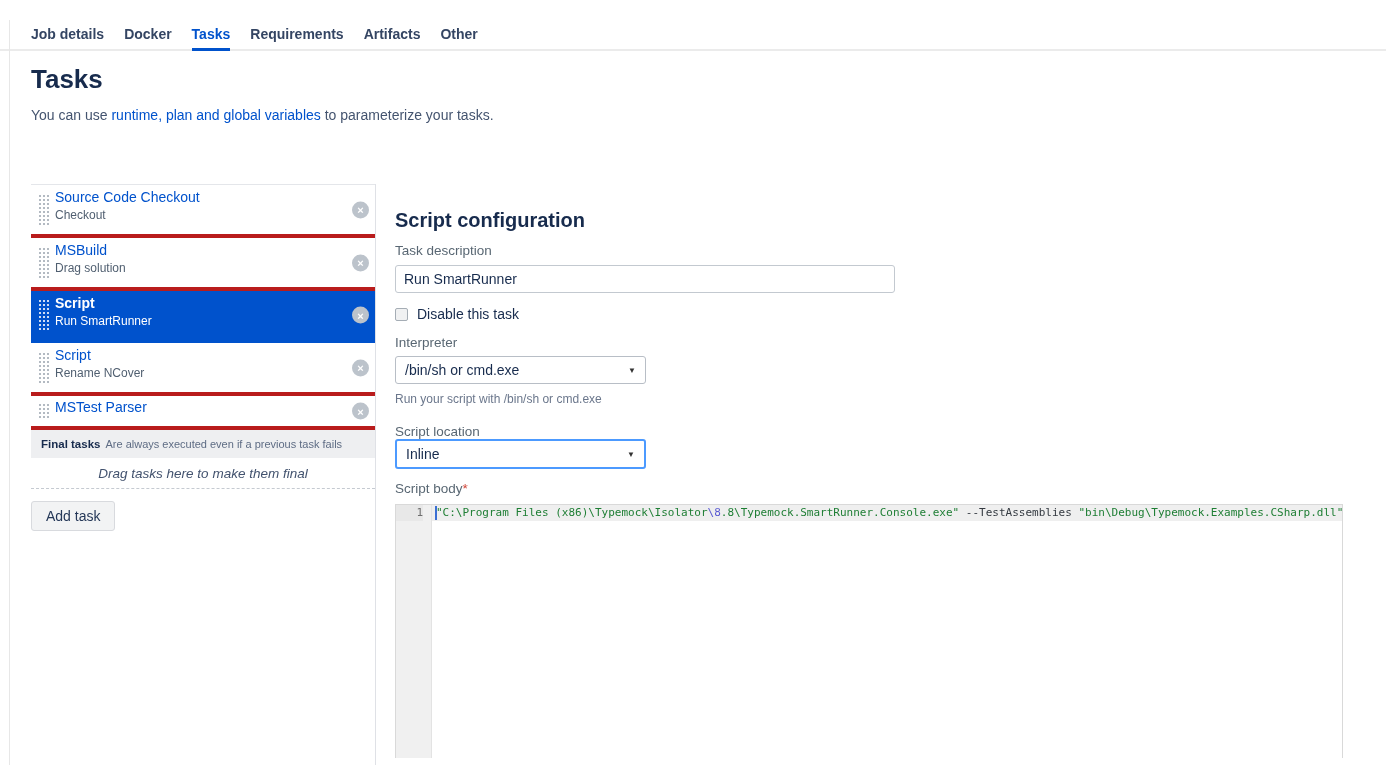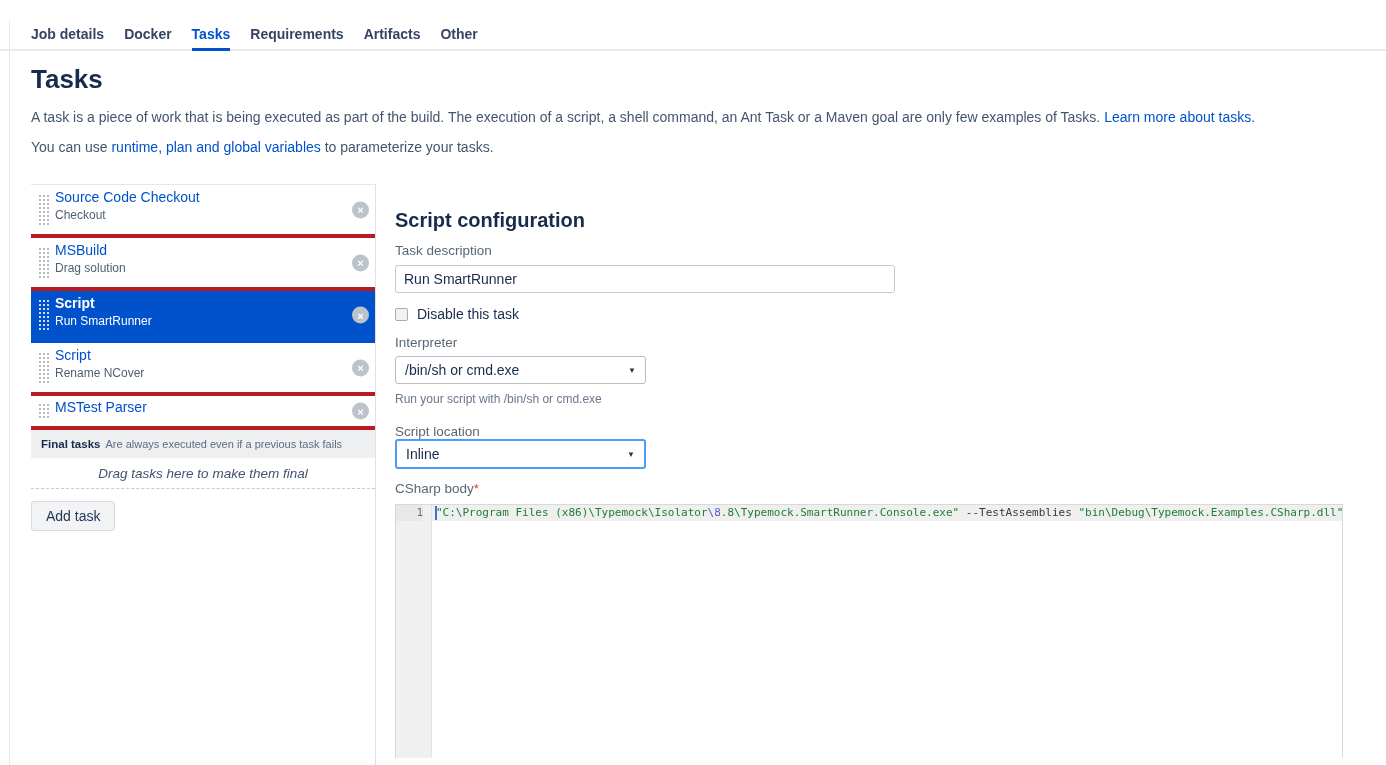--- a/index.html
+++ b/index.html
@@ -99,21 +99,20 @@
       <span class="tab">Docker</span>
       <span class="tab active">Tasks</span>
       <span class="tab">Requirements</span>
       <span class="tab">Artifacts</span>
       <span class="tab">Other</span>
     </div>
 </nav>
 
 <div class="content">
   <h1 class="page-title">Tasks</h1>
-  <p class="intro"><span>A task is a piece of work that is being executed as part of the build. The execution of a script, a shell command, an Ant Task or a Maven goal are only few examples of Tasks. </span><a class="link">Learn more about tasks.</a></p>
   <p class="intro second"><span>You can use </span><a class="link">runtime, plan and global variables</a><span> to parameterize your tasks.</span></p>
 </div>
 
 <div class="main">
   <div class="divider"></div>
 
   <div class="left-col">
     <div class="task-list">
         <div class="task-row">
           <span class="drag-handle"></span>
@@ -180,21 +179,21 @@
       <span class="select-arrow">▼</span>
     </div>
     <div class="field-help">Run your script with /bin/sh or cmd.exe</div>
 
     <div class="field-label mt18">Script location</div>
     <div class="select-box focused">
       <span>Inline</span>
       <span class="select-arrow">▼</span>
     </div>
 
-    <div class="field-label mt12"><span>CSharp body</span><span class="req">*</span></div>
+    <div class="field-label mt12"><span>Script body</span><span class="req">*</span></div>
 
     <div class="editor">
       <div class="gutter">
         <div class="ln active">1</div>
       </div>
       <div class="code-area">
         <div class="code-line"><span class="tok-string">"C:\Program Files (x86)\Typemock\Isolator</span><span class="tok-escape">\8</span><span class="tok-string">.8\Typemock.SmartRunner.Console.exe"</span><span class="tok-plain"> </span><span class="tok-option">--TestAssemblies</span><span class="tok-plain"> </span><span class="tok-string">"bin\Debug\Typemock.Examples.CSharp.dll"</span></div>
         <div class="caret"></div>
       </div>
     </div>

